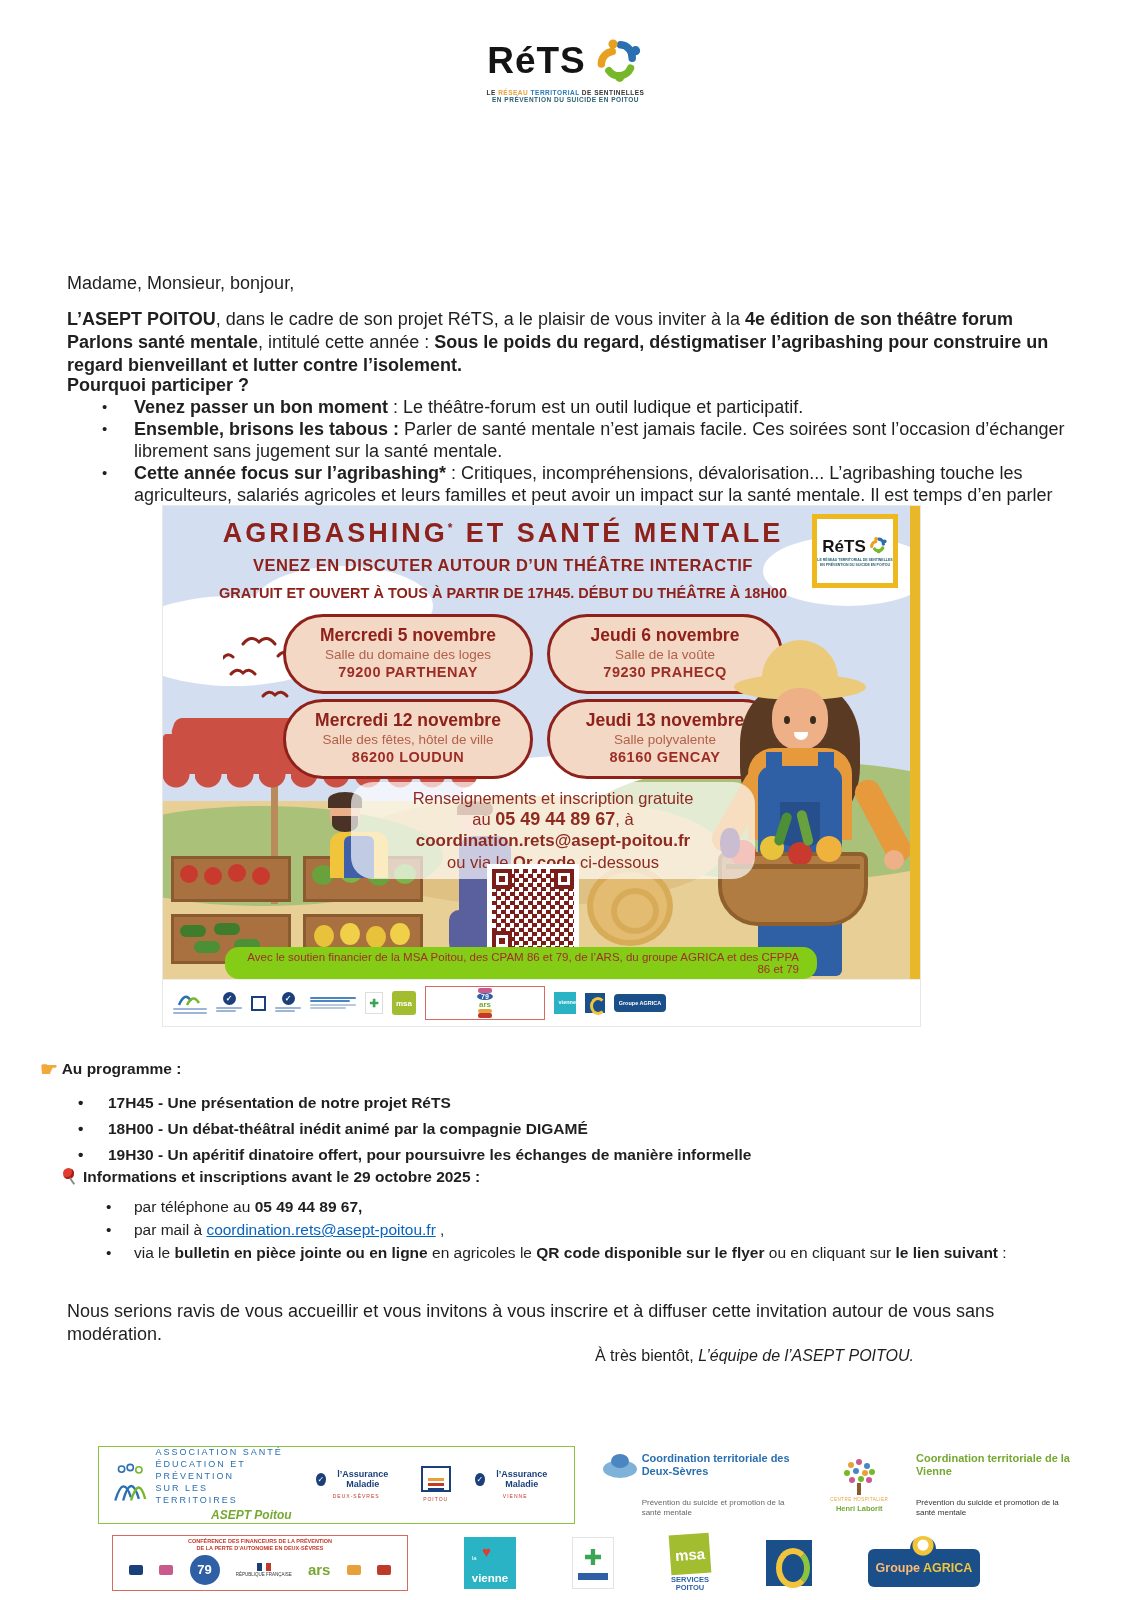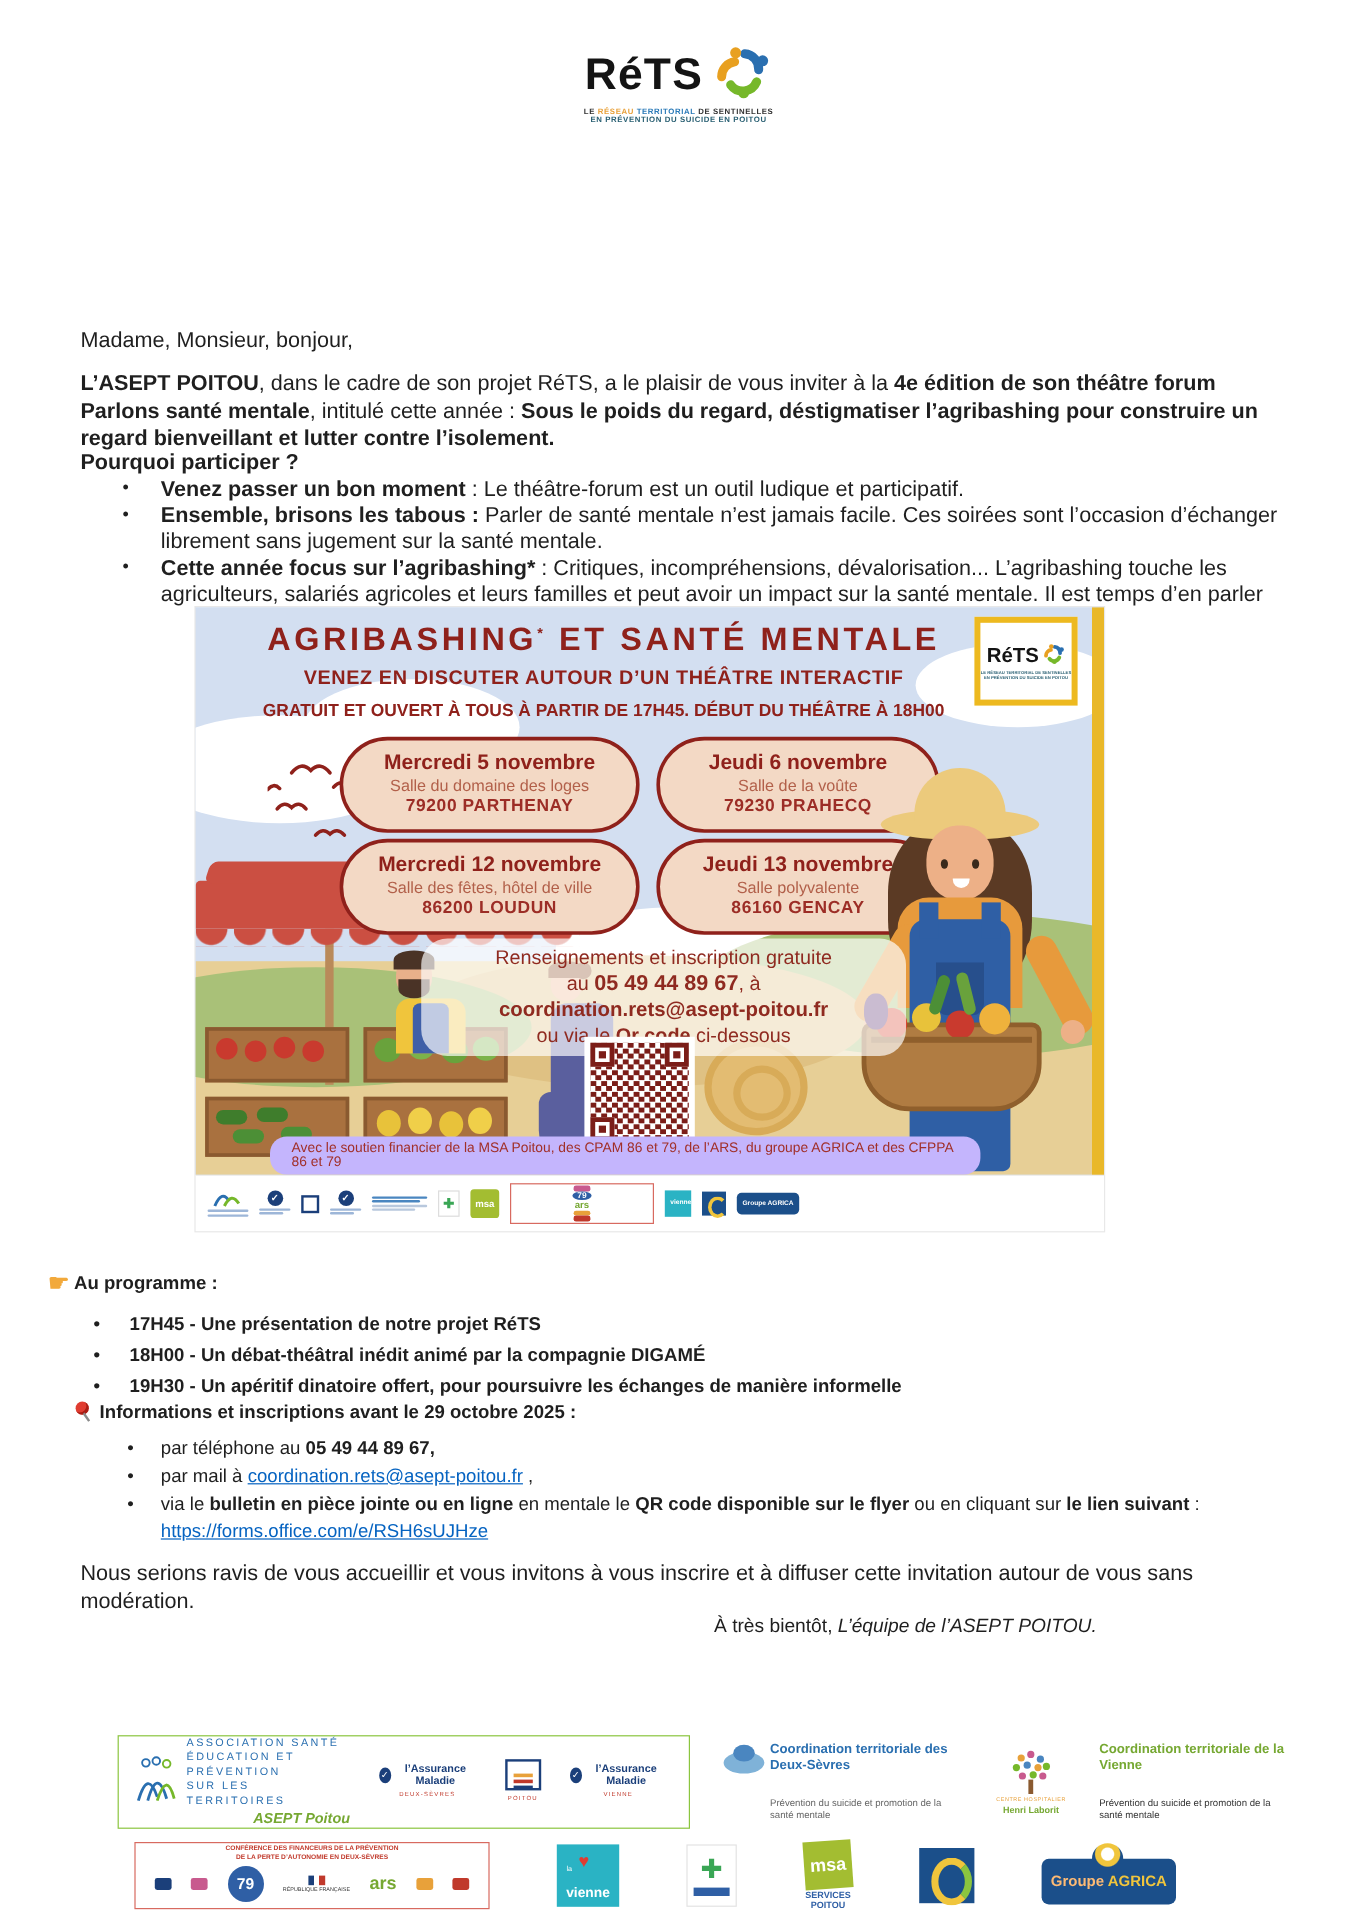--- a/index.html
+++ b/index.html
@@ -58,21 +58,21 @@
   .f-contact .c2 b{font-size:18px}
   .f-contact .cm{font-weight:800;font-size:17px;line-height:22px}
   .f-contact .c4{font-size:16.5px;line-height:21px}
 
   .qr{position:absolute;left:324px;top:358px;width:92px;height:92px;background:#fff;padding:5px;z-index:6}
   .qr-in{position:relative;width:100%;height:100%;background:repeating-conic-gradient(#7b1d18 0% 25%,#ffffff 0% 50%) 0 0/9px 9px}
   .fdr{position:absolute;width:20px;height:20px;border:4px solid #7b1d18;background:#fff}
   .fdr::after{content:"";position:absolute;left:3px;top:3px;width:6px;height:6px;background:#7b1d18}
   .fdr.tl{left:0;top:0}.fdr.tr{right:0;top:0}.fdr.bl{left:0;bottom:0}
 
-  .f-support{position:absolute;left:62px;top:441px;width:592px;background:#c4b5fd;border-radius:14px;text-align:left;color:#a1302a;font-size:11.5px;padding:4px 18px;z-index:7}
+  .f-support{position:absolute;left:62px;top:441px;width:592px;background:#84cc16;border-radius:14px;text-align:right;color:#a1302a;font-size:11.5px;padding:4px 18px;z-index:7}
 
   
   .awning{position:absolute;left:0;top:228px;width:320px;height:40px;background:#cb4f42;border-radius:4px 10px 0 0;z-index:3}
   .awning::after{content:"";position:absolute;top:100%;left:0;right:0;height:15px;background:radial-gradient(circle at 13px 0px,#cb4f42 13px,transparent 14px);background-size:32px 15px;background-repeat:repeat-x}
   .awning::before{content:"";position:absolute;top:-16px;left:10px;right:40px;height:18px;background:#cb4f42;transform:skewX(-18deg);border-radius:6px}
   .stall-pole{position:absolute;left:108px;top:268px;width:7px;height:130px;background:#b98a5a;z-index:2}
   .crate{position:absolute;background:#a9713f;border:3px solid #8a5a30;z-index:4}
   .veg{position:absolute;border-radius:50%}
   .man{position:absolute;left:167px;top:292px;z-index:4}
   .man .head{width:30px;height:32px;background:#e9b08a;border-radius:45%;position:relative}
@@ -449,23 +449,22 @@
     <li>18H00 - Un débat-théâtral inédit animé par la compagnie DIGAMÉ</li>
     <li>19H30 - Un apéritif dinatoire offert, pour poursuivre les échanges de manière informelle</li>
   </ul>
 </div>
 
 <div class="abs info">
   <div class="sec-h"><span class="pin"></span><span>Informations et inscriptions avant le 29 octobre 2025 :</span></div>
   <ul>
     <li><span>par téléphone au </span><b>05 49 44 89 67,</b></li>
     <li><span>par mail à </span><a class="lnk" href="#">coordination.rets@asept-poitou.fr</a><span> ,</span></li>
-    <li><span>via le </span><b>bulletin en pièce jointe ou en ligne</b><span> en mentale le </span><b>QR code disponible sur le flyer</b><span> ou en cliquant sur </span><b>le lien suivant</b><span> :</span></li>
+    <li><span>via le </span><b>bulletin en pièce jointe ou en ligne</b><span> en agricoles le </span><b>QR code disponible sur le flyer</b><span> ou en cliquant sur </span><b>le lien suivant</b><span> :</span></li>
   </ul>
-  <div class="urlline"><a class="lnk" href="#">https://forms.office.com/e/RSH6sUJHze</a></div>
 </div>
 
 <p class="abs doc-text thanks">Nous serions ravis de vous accueillir et vous invitons à vous inscrire et à diffuser cette invitation autour de vous sans modération.</p>
 <p class="abs signoff"><span>À très bientôt, </span><span class="it">L’équipe de l’ASEPT POITOU.</span></p>
 
 <div class="abs footer-r1">
   <div class="asept-frame">
     <div class="asept-logo">
       <svg width="54" height="54" viewBox="0 0 54 54">
         <circle cx="16" cy="8" r="4" fill="none" stroke="#2a6fb0" stroke-width="2"></circle>

